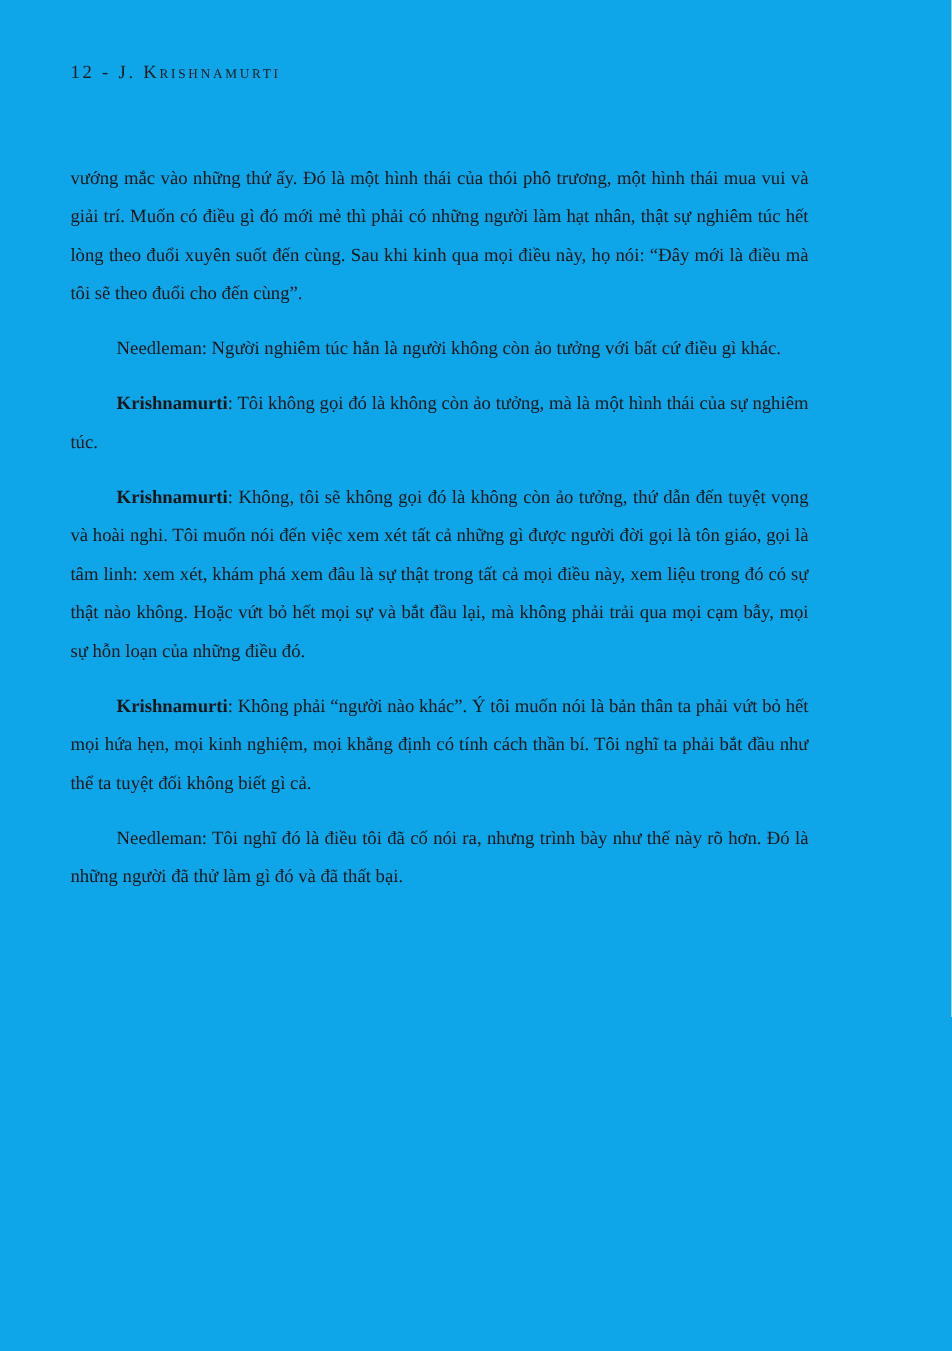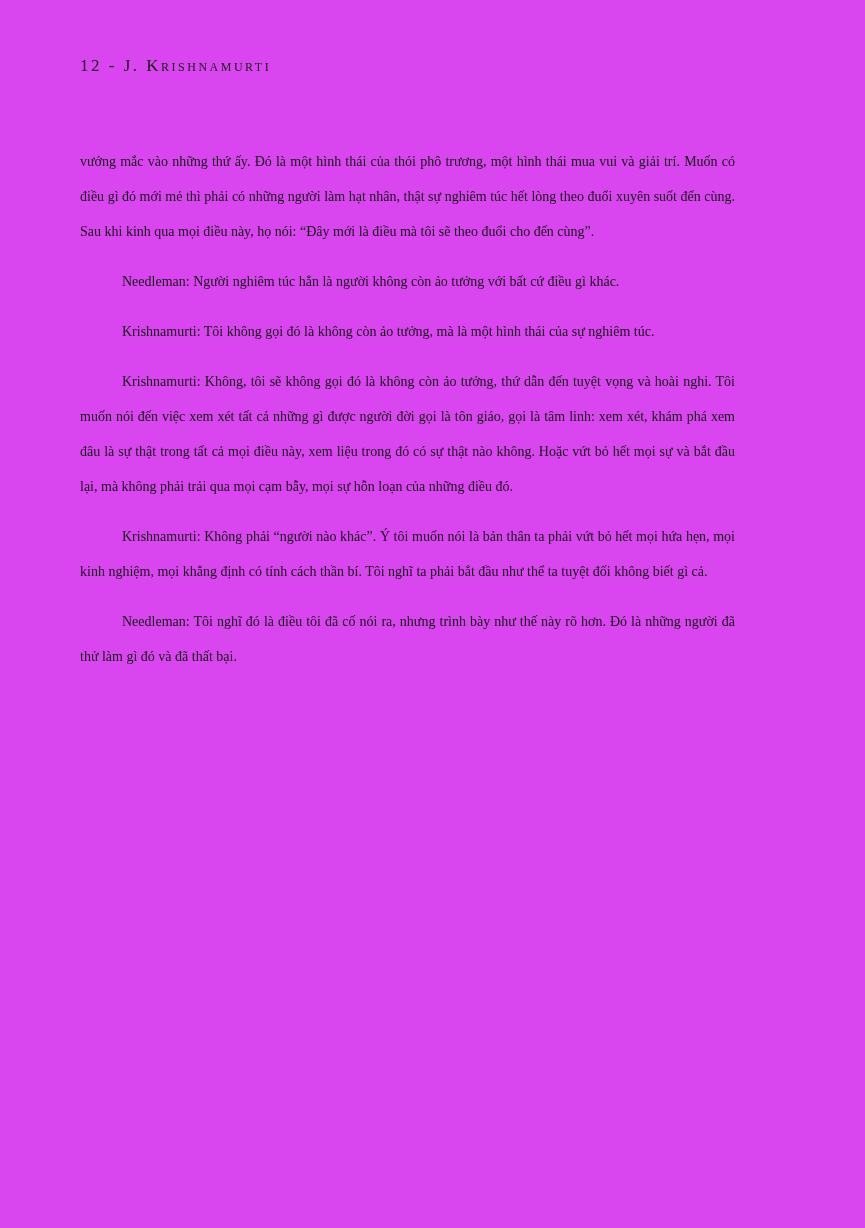--- a/index.html
+++ b/index.html
@@ -8,49 +8,49 @@
     width: 865px;
     background: #ffffff;
     font-family: "Liberation Serif", "DejaVu Serif", serif;
     color: #161616;
   }
 
   .page {
     position: relative;
     width: 865px;
     min-height: 1228px;
-    background: #d946ef;
-    padding: 56px 130px 40px 80px;
+    background: #0ea5e9;
+    padding: 56px 130px 40px 64px;
   }
 
   .running-header {
     font-size: 17px;
     letter-spacing: 2.5px;
     font-variant: small-caps;
     color: #1c1c1c;
     margin-bottom: 68px;
   }
 
   .page-body p.para {
-    font-size: 14px;
+    font-size: 17px;
     line-height: 35px;
     text-align: justify;
     margin-bottom: 15px;
     color: #161616;
   }
 
   .page-body p.para.indent {
     text-indent: 42px;
   }
 
   .speaker-italic {
   }
 
   .speaker-bold {
-    font-weight: normal;
+    font-weight: bold;
   }
 </style>
 </head>
 <body>
 
 <div class="page">
   <div class="running-header">
     <span>12 - J. Krishnamurti</span>
   </div>
 

